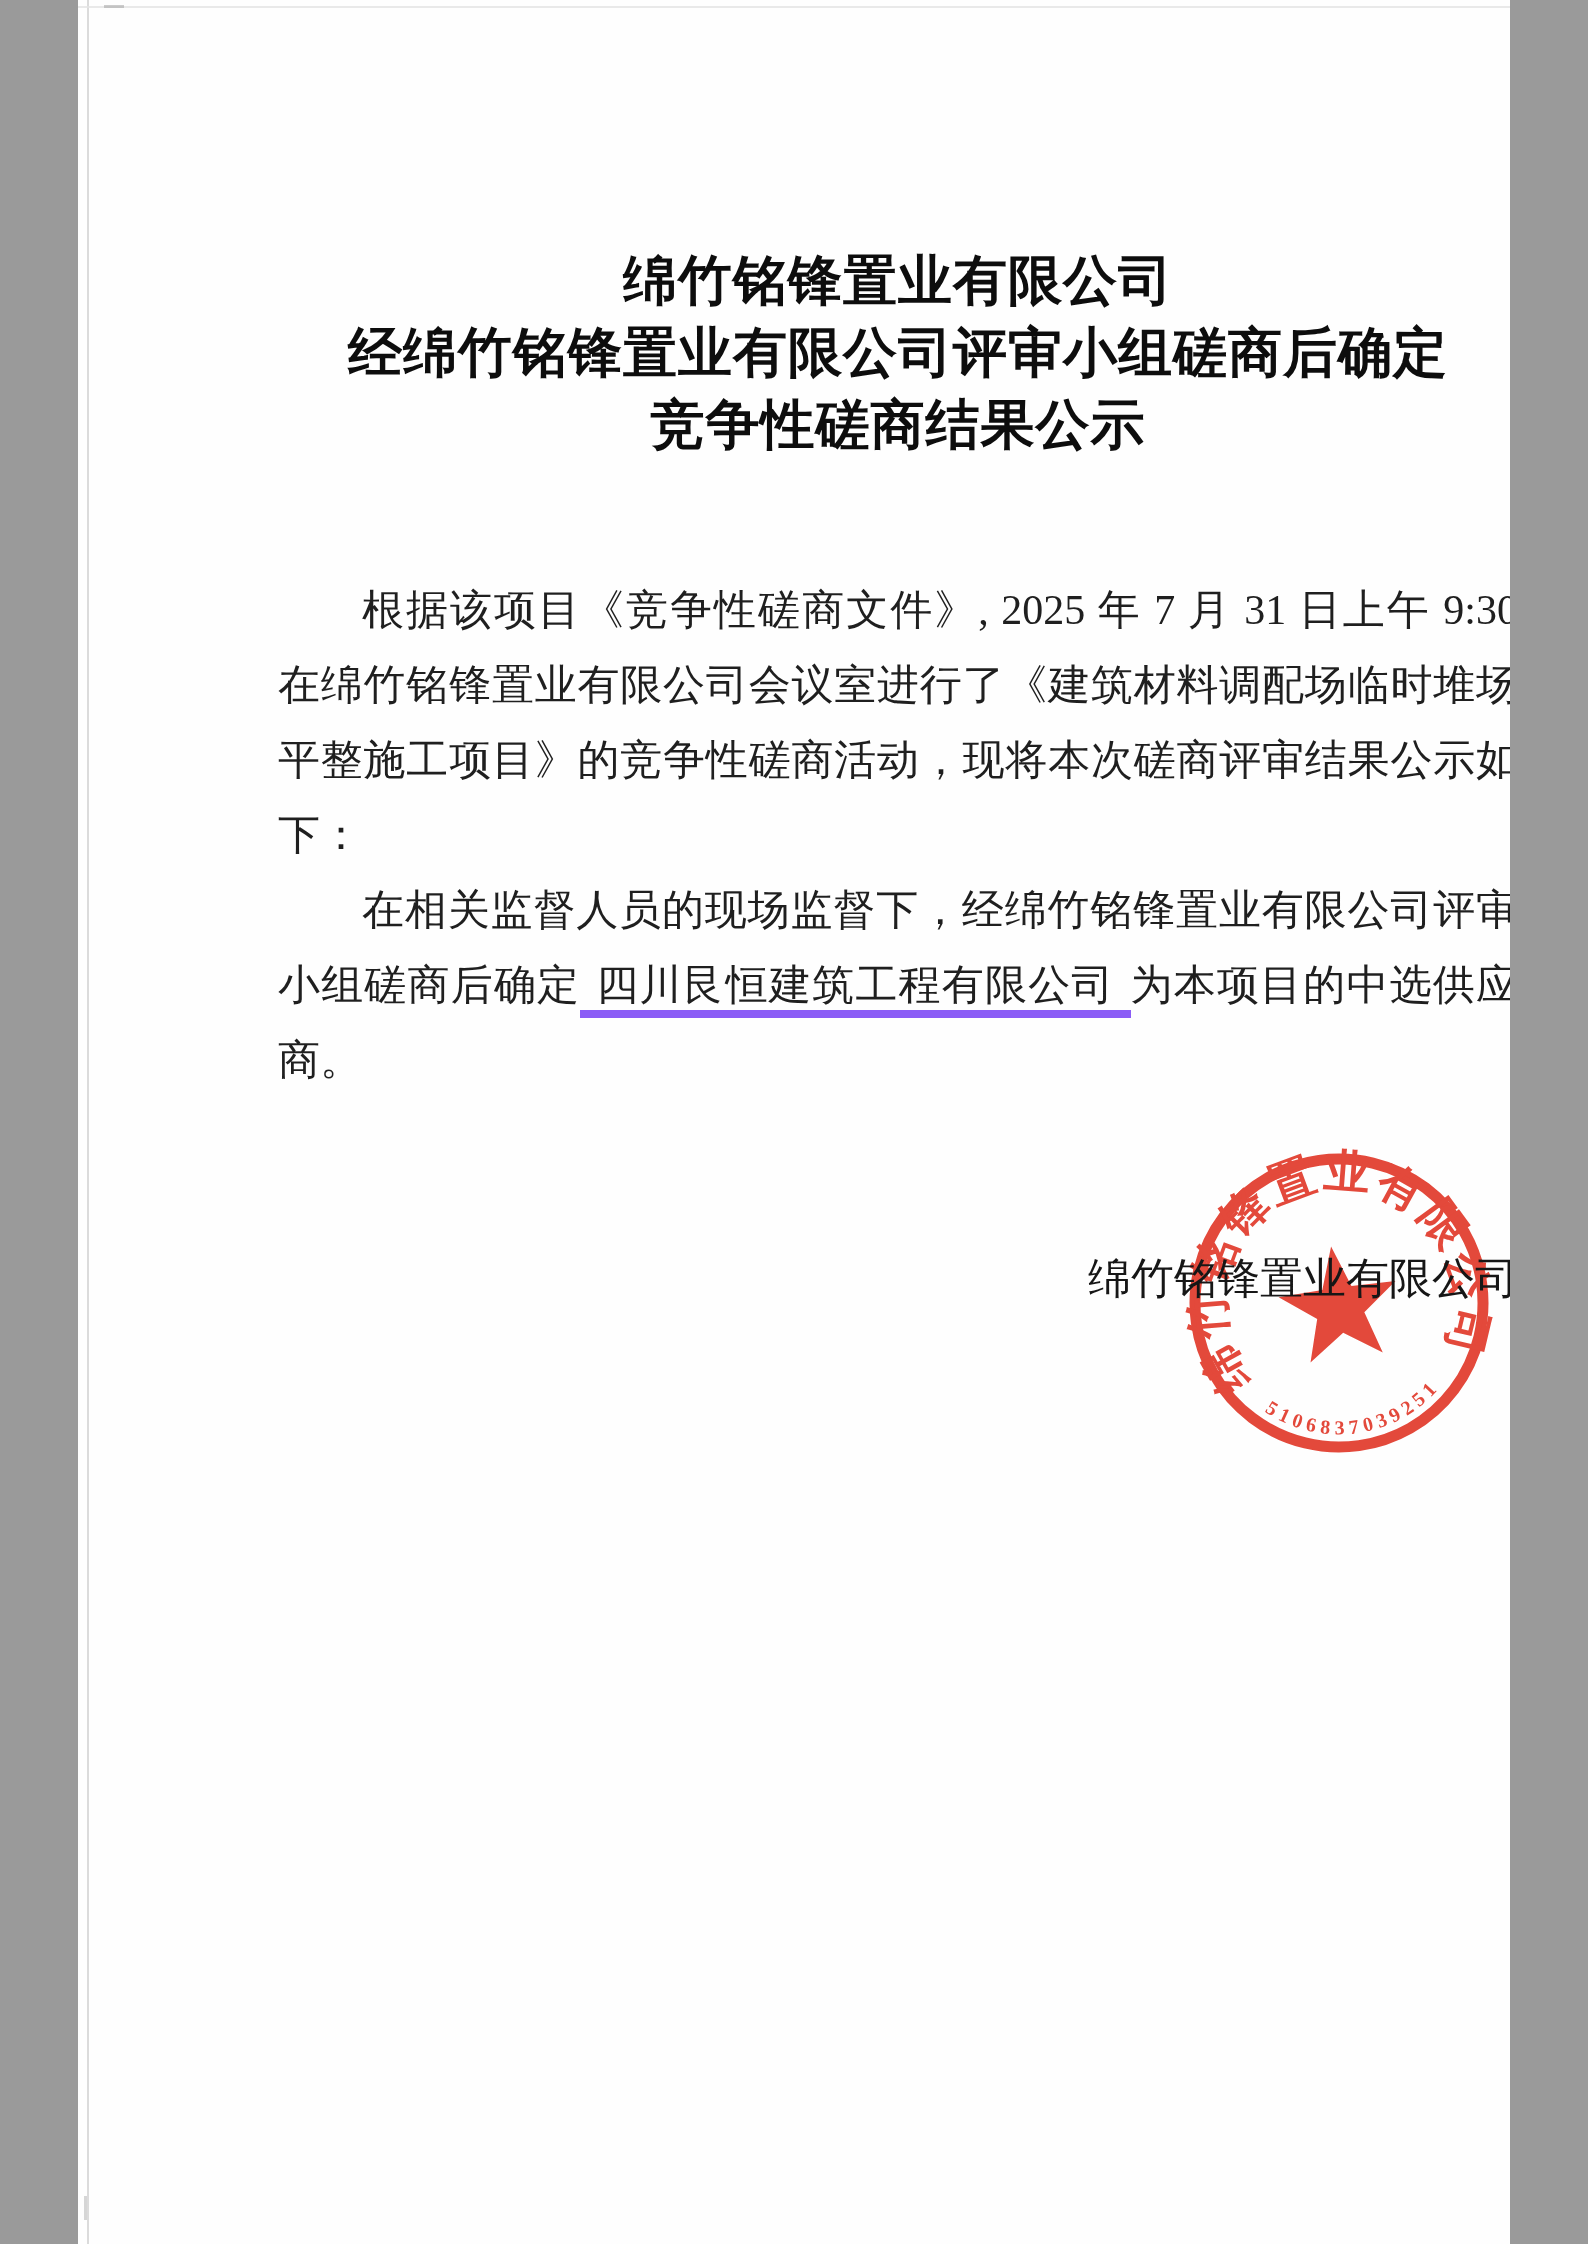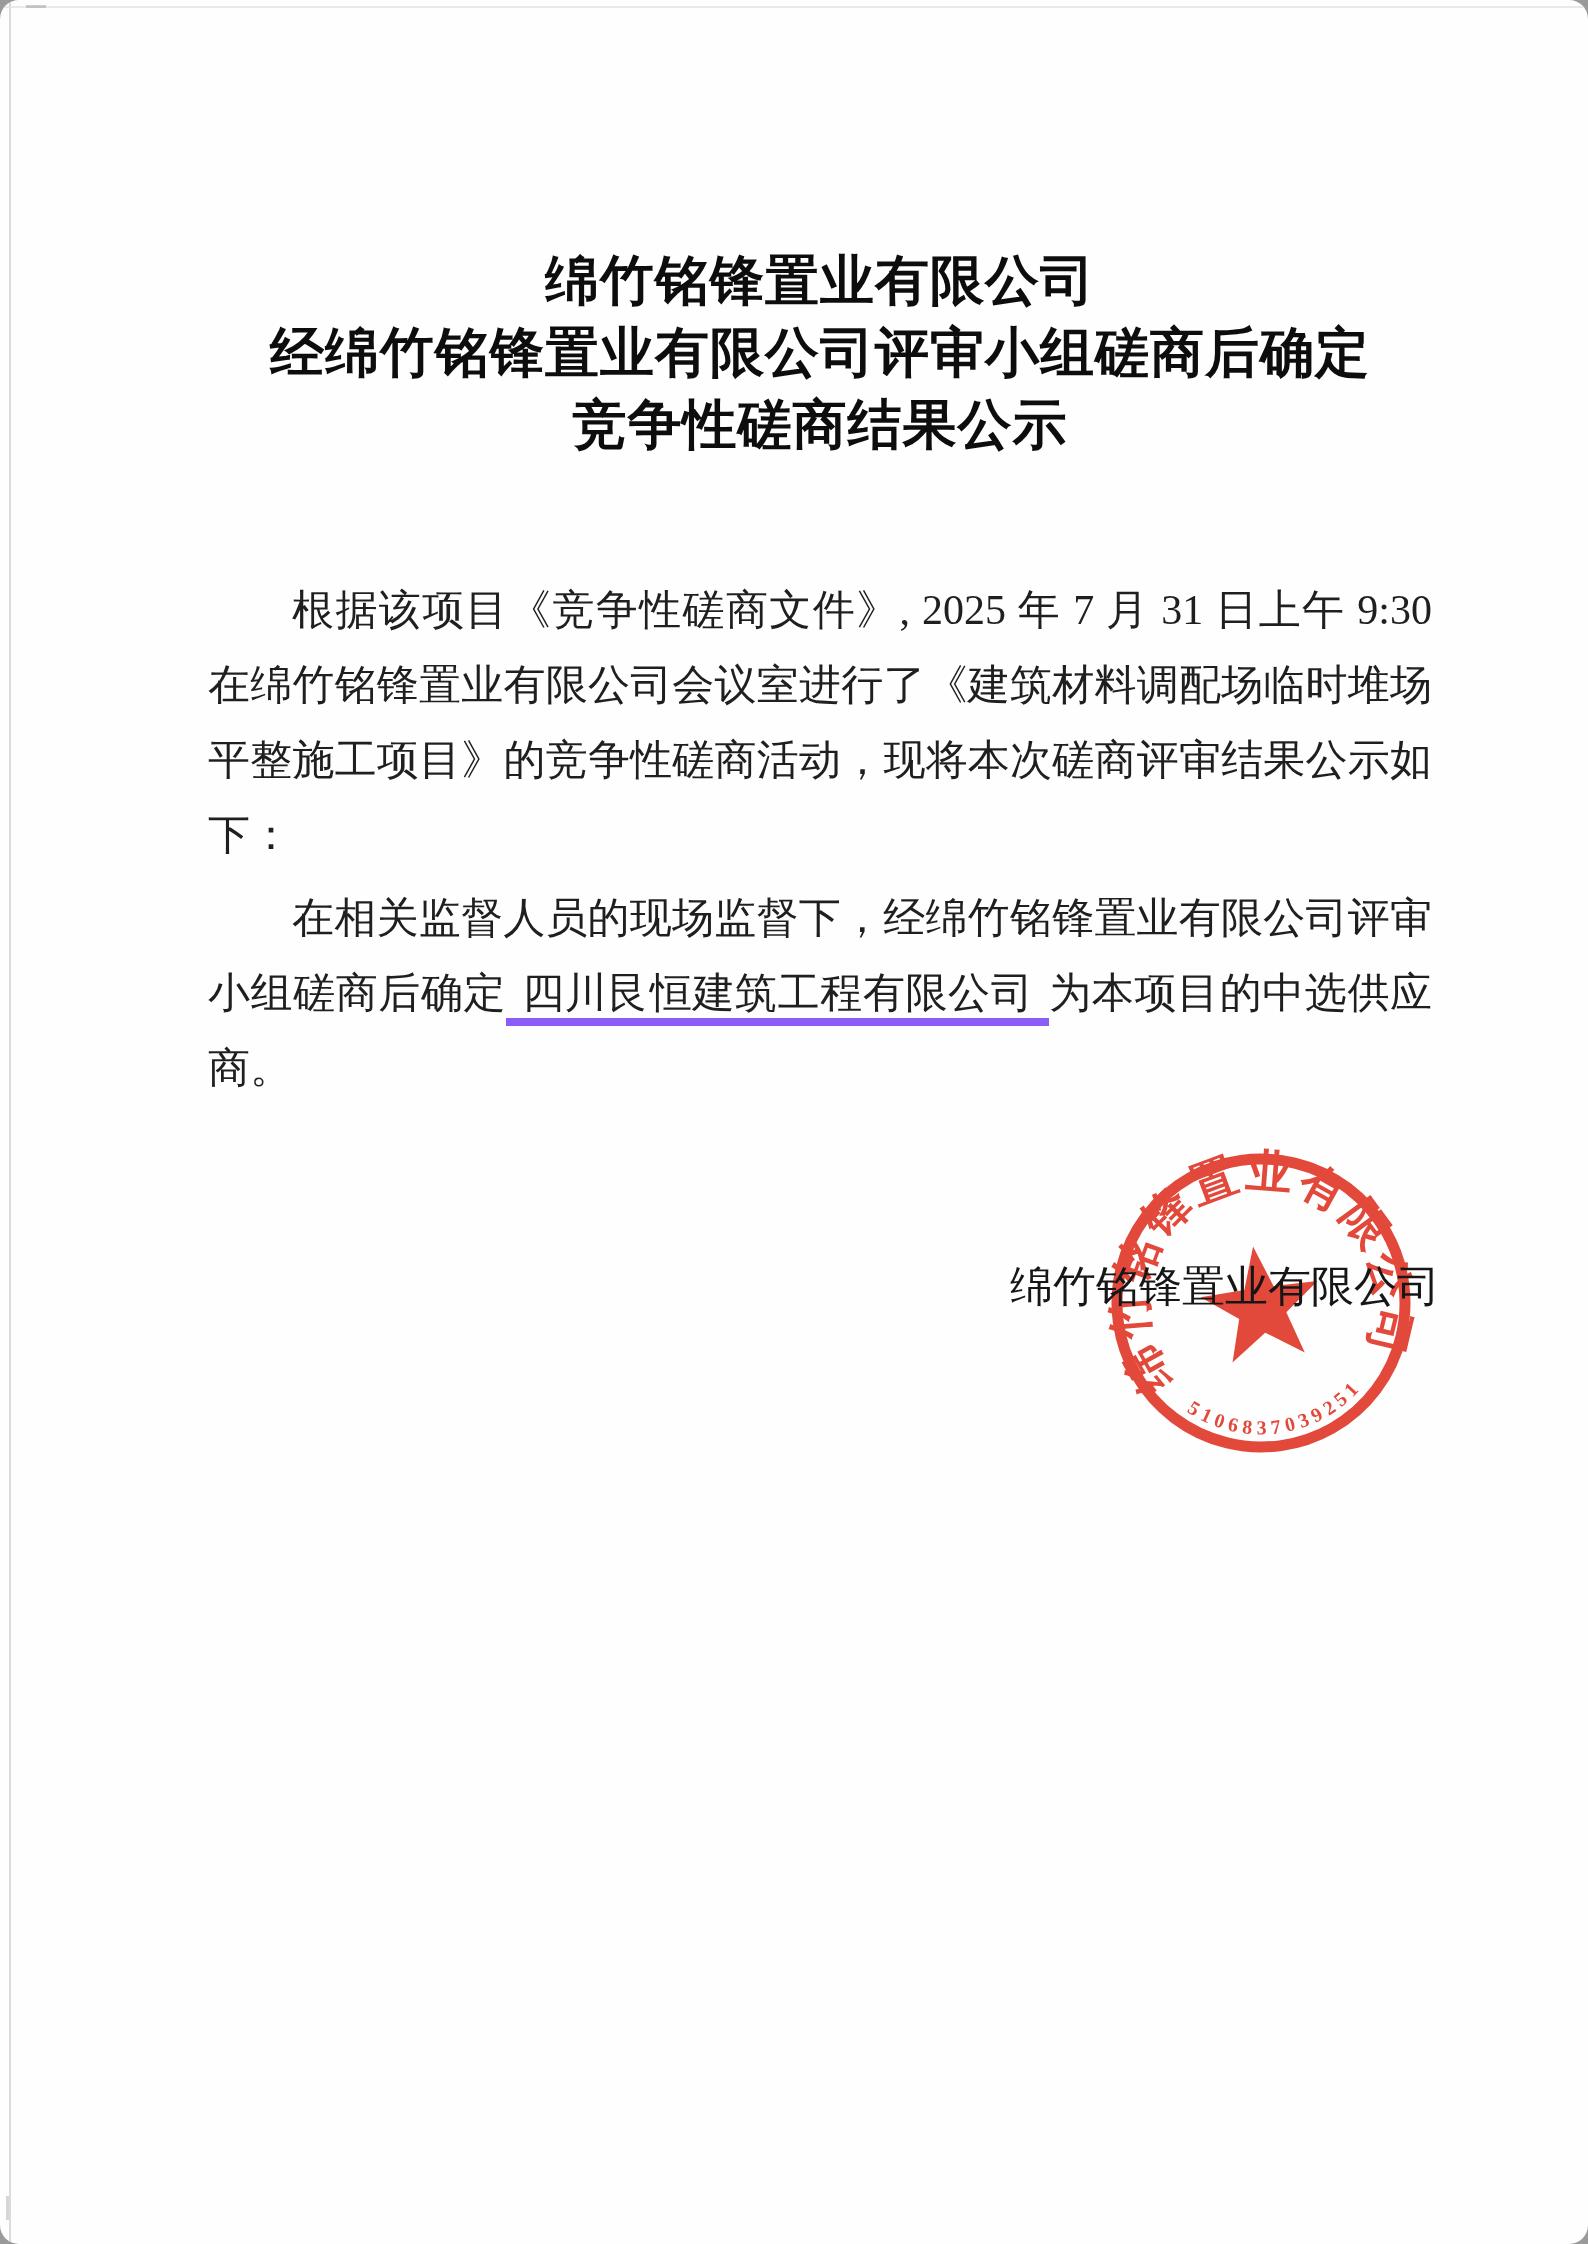--- a/index.html
+++ b/index.html
@@ -1,39 +1,38 @@
 <!DOCTYPE html>
 <html><head>
 <meta charset="utf-8">
 <style>
   html,body { margin:0; padding:0; background:#9a9a9a; }
   .page {
     position:relative;
-    width:1588px; height:2244px;
+    width:1432px; height:2244px;
     margin:0 auto;
     background:#fefefe;
     font-family:"Liberation Serif", serif;
     color:#1f1f1f;
     overflow:hidden;
-    border-radius:19px;
   }
   
   .edge-left  { position:absolute; left:9px;  top:0; width:2px; height:2244px; background:#cccccc; opacity:.7; }
   .edge-top   { position:absolute; left:0; top:6px; width:1588px; height:2px; background:#e3e3e3; opacity:.8; }
   .tick-tl    { position:absolute; left:26px; top:5px;  width:20px; height:3px; background:#aaaaaa; opacity:.6; }
   .tick-bl    { position:absolute; left:6px;  top:2196px; width:3px; height:24px; background:#bbbbbb; opacity:.6; }
 
   .content { margin-left:200px; width:1240px; padding-top:245px; }
 
   .title-block { text-align:center; color:#0d0d0d; }
   .title-line  { font-size:54px; line-height:72px; font-weight:700; letter-spacing:1px; }
 
   .body-block { margin-top:112px; font-size:42px; line-height:75px;
                 text-align:justify; text-justify:inter-ideograph; }
-  .body-block p { margin:8px; text-indent:2em; }
+  .body-block p { margin:0; text-indent:2em; }
   .winner { white-space:nowrap; border-bottom:8px solid #8b5cf6; padding:0 16px 2px; }
 
   .signature { position:relative; z-index:2; margin-top:152px; text-align:right; font-size:43px; color:#161616; }
   .sig-company { line-height:58px; }
   .sig-date    { line-height:58px; margin-top:26px; margin-right:62px; }
 
   .seal {
     position:absolute; left:1096px; top:1138px; width:330px; height:330px;
     z-index:1; mix-blend-mode:multiply; opacity:.93;
     transform:rotate(-8deg);

